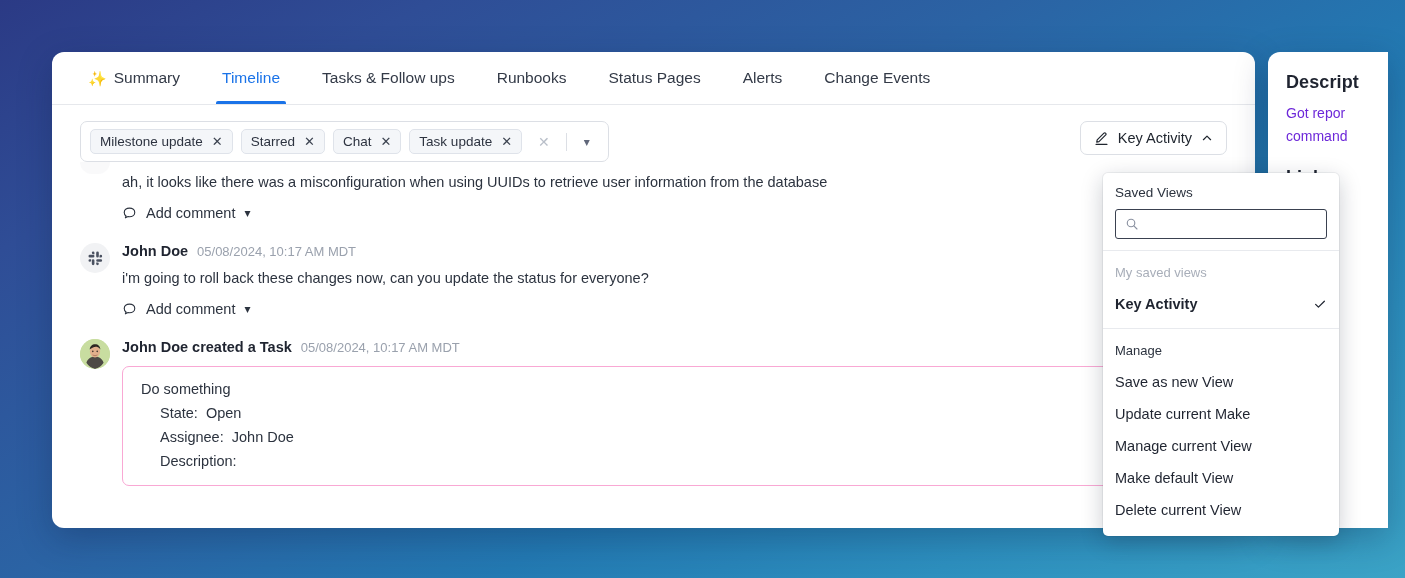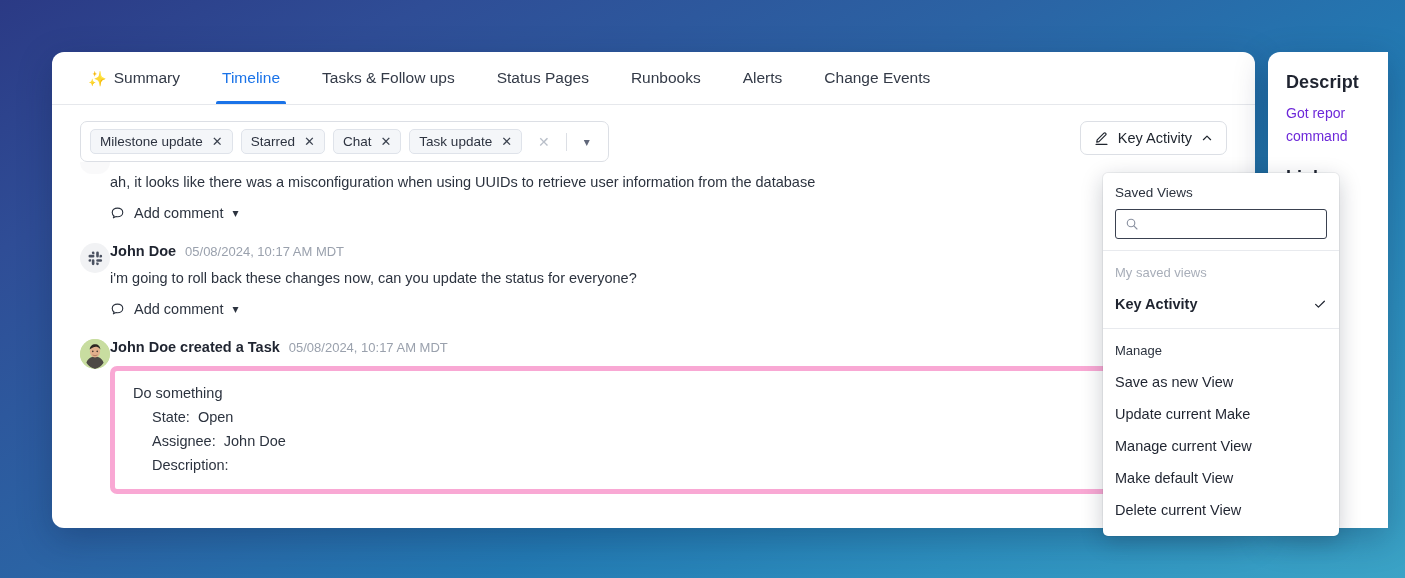--- a/index.html
+++ b/index.html
@@ -191,21 +191,21 @@
     color: #20262f;
     cursor: pointer;
     white-space: nowrap;
     height: 34px;
   }
 
   
   .timeline {
     padding: 14px 28px 0 28px;
   }
-  .tl-item { display: flex; gap: 0; margin-bottom: 22px; }
+  .tl-item { display: flex; gap: 12px; margin-bottom: 22px; }
   .tl-avatar {
     width: 30px; height: 30px; border-radius: 50%;
     flex: 0 0 30px;
     display: flex; align-items: center; justify-content: center;
     overflow: hidden;
   }
   .tl-avatar.slack { background: #f1f2f4; }
   .tl-avatar.photo { background: #c6dc9d; }
   .tl-body { flex: 1; min-width: 0; }
   .tl-head { display: flex; align-items: baseline; gap: 9px; }
@@ -225,21 +225,21 @@
     font-size: 14.5px;
     color: #2c333f;
     cursor: pointer;
     width: fit-content;
   }
   .tl-item.partial { margin-top: -4px; }
   .tl-item.partial .tl-avatar { background: #f1f2f4; opacity:.45; height:12px; border-radius: 0 0 14px 14px; margin-top:-10px;}
 
   .task-card {
     margin-top: 11px;
-    border: 5px solid #f9a8d4;
+    border: 1px solid #f9a8d4;
     border-radius: 7px;
     padding: 14px 18px 16px 18px;
     background: #fff;
   }
   .task-title { font-size: 14.5px; color: #2c333f; }
   .task-field {
     font-size: 14.5px;
     color: #2c333f;
     margin-top: 8px;
     padding-left: 19px;
@@ -316,25 +316,25 @@
 
     <div class="tab active">
       <span>Timeline</span>
     </div>
 
     <div class="tab">
       <span>Tasks &amp; Follow ups</span>
     </div>
 
     <div class="tab">
+      <span>Runbooks</span>
+    </div>
+
+    <div class="tab">
       <span>Status Pages</span>
-    </div>
-
-    <div class="tab">
-      <span>Runbooks</span>
     </div>
 
     <div class="tab">
       <span>Alerts</span>
     </div>
 
     <div class="tab">
       <span>Change Events</span>
     </div>
   </div>

